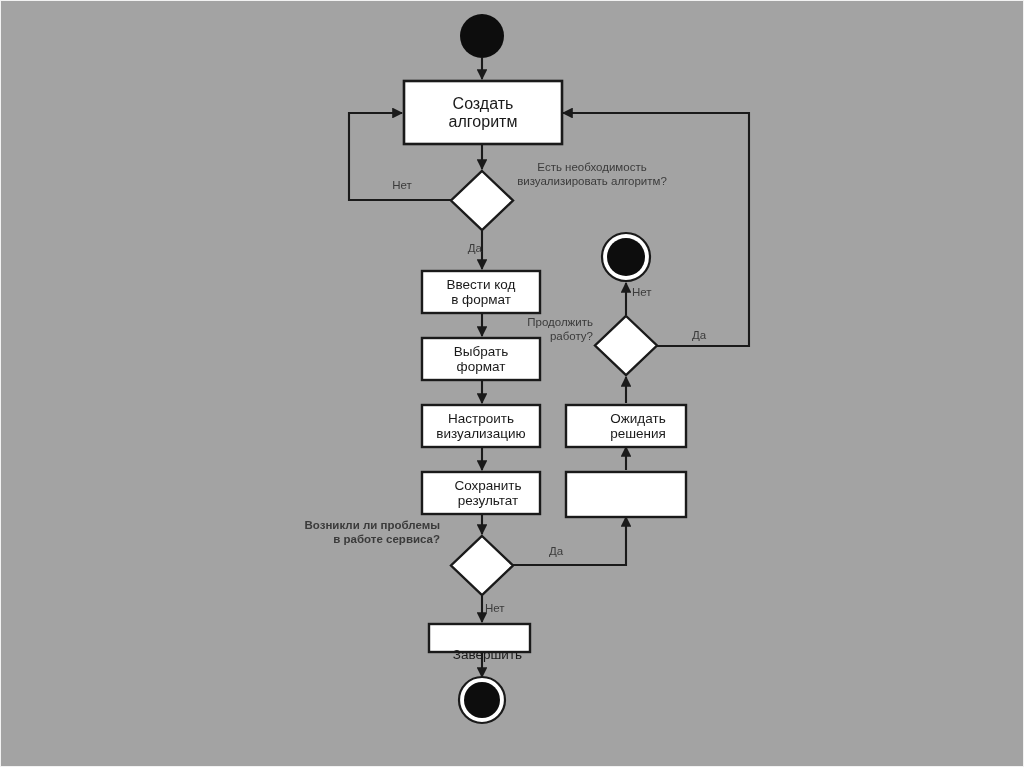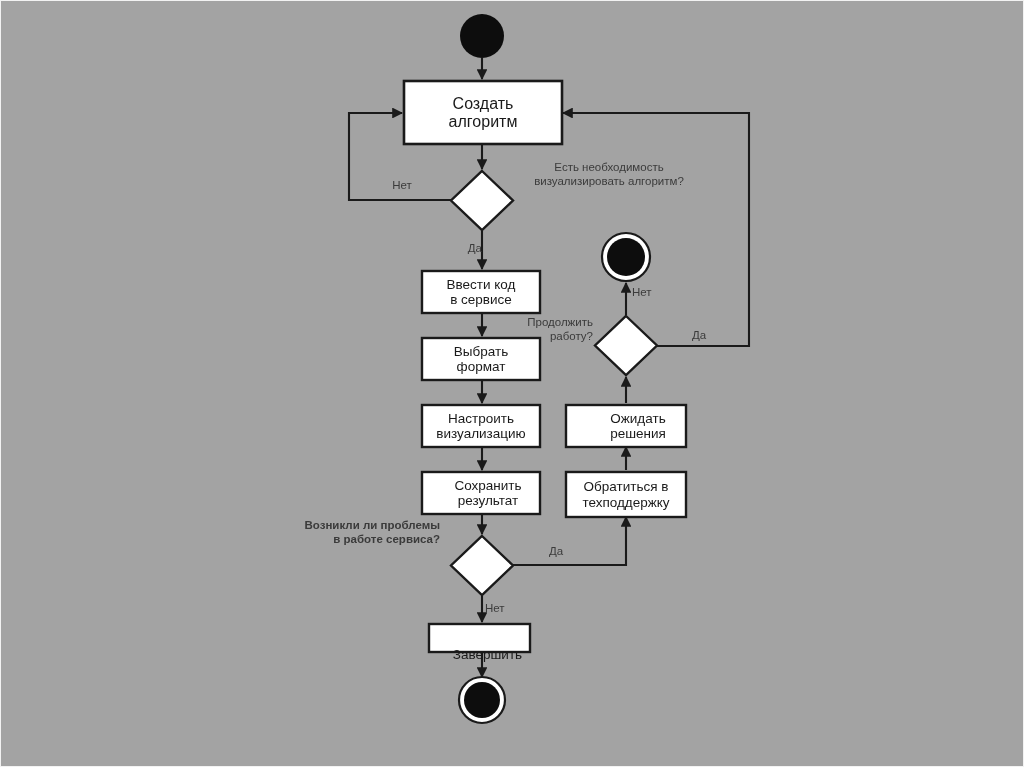--- a/index.html
+++ b/index.html
@@ -136,40 +136,38 @@
     <g>
       <circle cx="625" cy="256" r="24" fill="#ffffff" stroke="#1a1a1a" stroke-width="2.2"></circle>
       <circle cx="625" cy="256" r="19" fill="#0d0d0d" stroke="none"></circle>
     </g>
   </svg>
 
   <div class="node-label box-label main" style="left:403px; top:80px; width:158px; height:63px;">Создать
 алгоритм</div>
 
   <div class="node-label box-label" style="left:421px; top:270px; width:118px; height:42px;">Ввести код
-в сервисе</div>
+в формат</div>
 
   <div class="node-label box-label" style="left:421px; top:404px; width:118px; height:42px;">Настроить
 визуализацию</div>
 
   <div class="node-label box-label" style="left:421px; top:337px; width:118px; height:42px;">Выбрать
 формат</div>
 
   <div class="node-label box-label" style="left:421px; top:471px; width:118px; height:42px;padding-left:7px;">Сохранить
 результат</div>
 
   <div class="node-label box-label" style="left:428px; top:640px; width:101px; height:28px;margin-left:8px;">Завершить</div>
 
   <div class="node-label box-label" style="left:565px; top:404px; width:120px; height:42px;margin-left:12px;">Ожидать
 решения</div>
 
-  <div class="node-label box-label" style="left:565px; top:471px; width:120px; height:45px;">Обратиться в
-техподдержку</div>
 
-  <div class="edge-label" style="left:513px; top:160px; width:190px; text-align:center;">Есть необходимость
+  <div class="edge-label" style="left:496px; top:160px; width:190px; text-align:center;">Есть необходимость
 визуализировать алгоритм?</div>
 
   <div class="edge-label right-al" style="left:512px; top:315px; width:80px;">Продолжить
 работу?</div>
 
   <div class="edge-label right-al" style="left:282px; top:518px; width:157px;font-weight:bold;">Возникли ли проблемы
 в работе сервиса?</div>
 
   <div class="edge-label" style="left:383px; top:178px; width:36px; text-align:center;">Нет</div>
 

